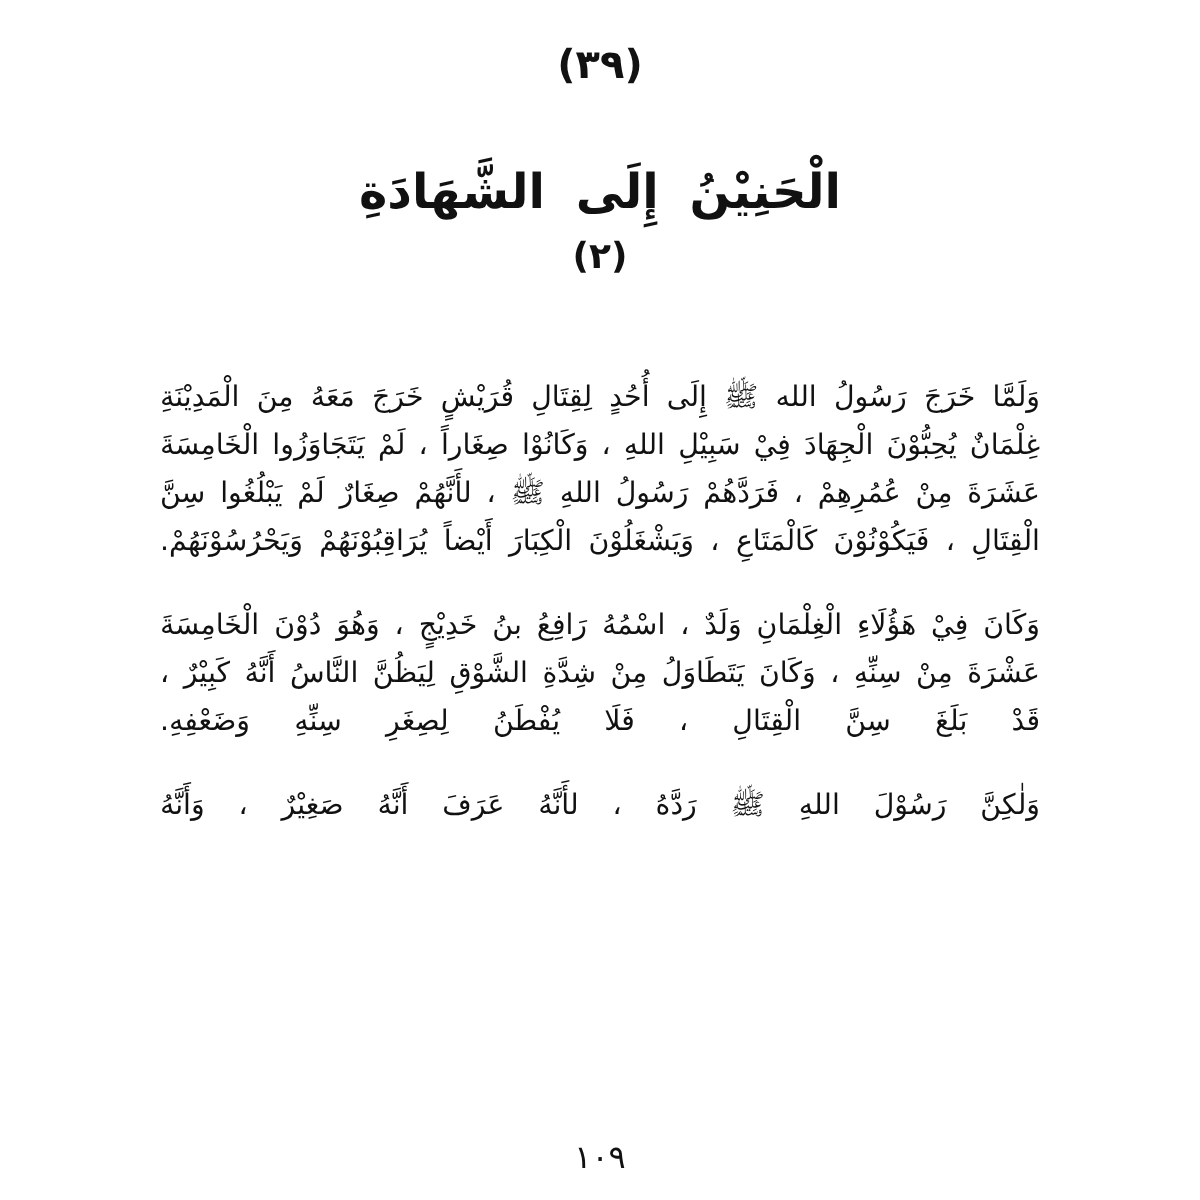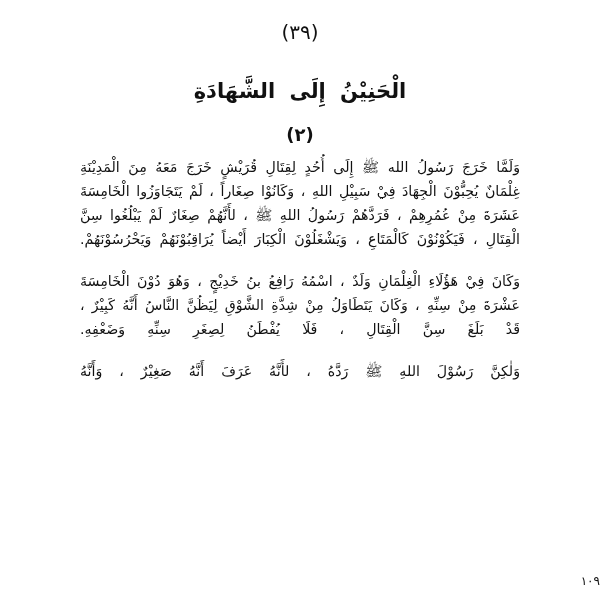--- a/index.html
+++ b/index.html
@@ -22,49 +22,50 @@
     box-sizing: border-box;
     padding: 14px 80px 10px 80px;
     display: flex;
     flex-direction: column;
   }
 
   
   .chapter-number {
     text-align: center;
     font-size: 20px;
-    font-weight: normal;
+    font-weight: bold;
     letter-spacing: 1px;
     margin-top: 6px;
     margin-bottom: 18px;
     direction: rtl;
   }
 
   .chapter-title {
     text-align: center;
-    font-size: 21px;
+    font-size: 24px;
     font-weight: bold;
     letter-spacing: 2.5px;
     word-spacing: 7px;
     direction: rtl;
-    margin-bottom: 16px;
+    margin-bottom: 4px;
     line-height: 1.5;
   }
 
   .section-number {
     text-align: center;
     font-size: 18px;
     font-weight: bold;
     letter-spacing: 1px;
     direction: rtl;
     margin-bottom: 10px;
   }
 
   
   .body-text {
+    margin-top: 38px;
     direction: rtl;
     text-align: justify;
     text-align-last: justify;
   }
 
   .para {
     font-size: 14.2px;
     line-height: 24px;
     letter-spacing: 0.3px;
     word-spacing: 2px;
@@ -83,22 +84,22 @@
     text-align-last: justify;
     font-family: Liberation Serif, serif;
   }
 
   
   .page-number {
     position: absolute;
     left: 0;
     right: 0;
     bottom: 12px;
-    text-align: right;
-    font-size: 12px;
+    text-align: center;
+    font-size: 16px;
     letter-spacing: 2px;
     direction: rtl;
   }
 </style>
 </head>
 <body>
 
 <div class="page">
 
   <div class="chapter-number">(٣٩)</div>

